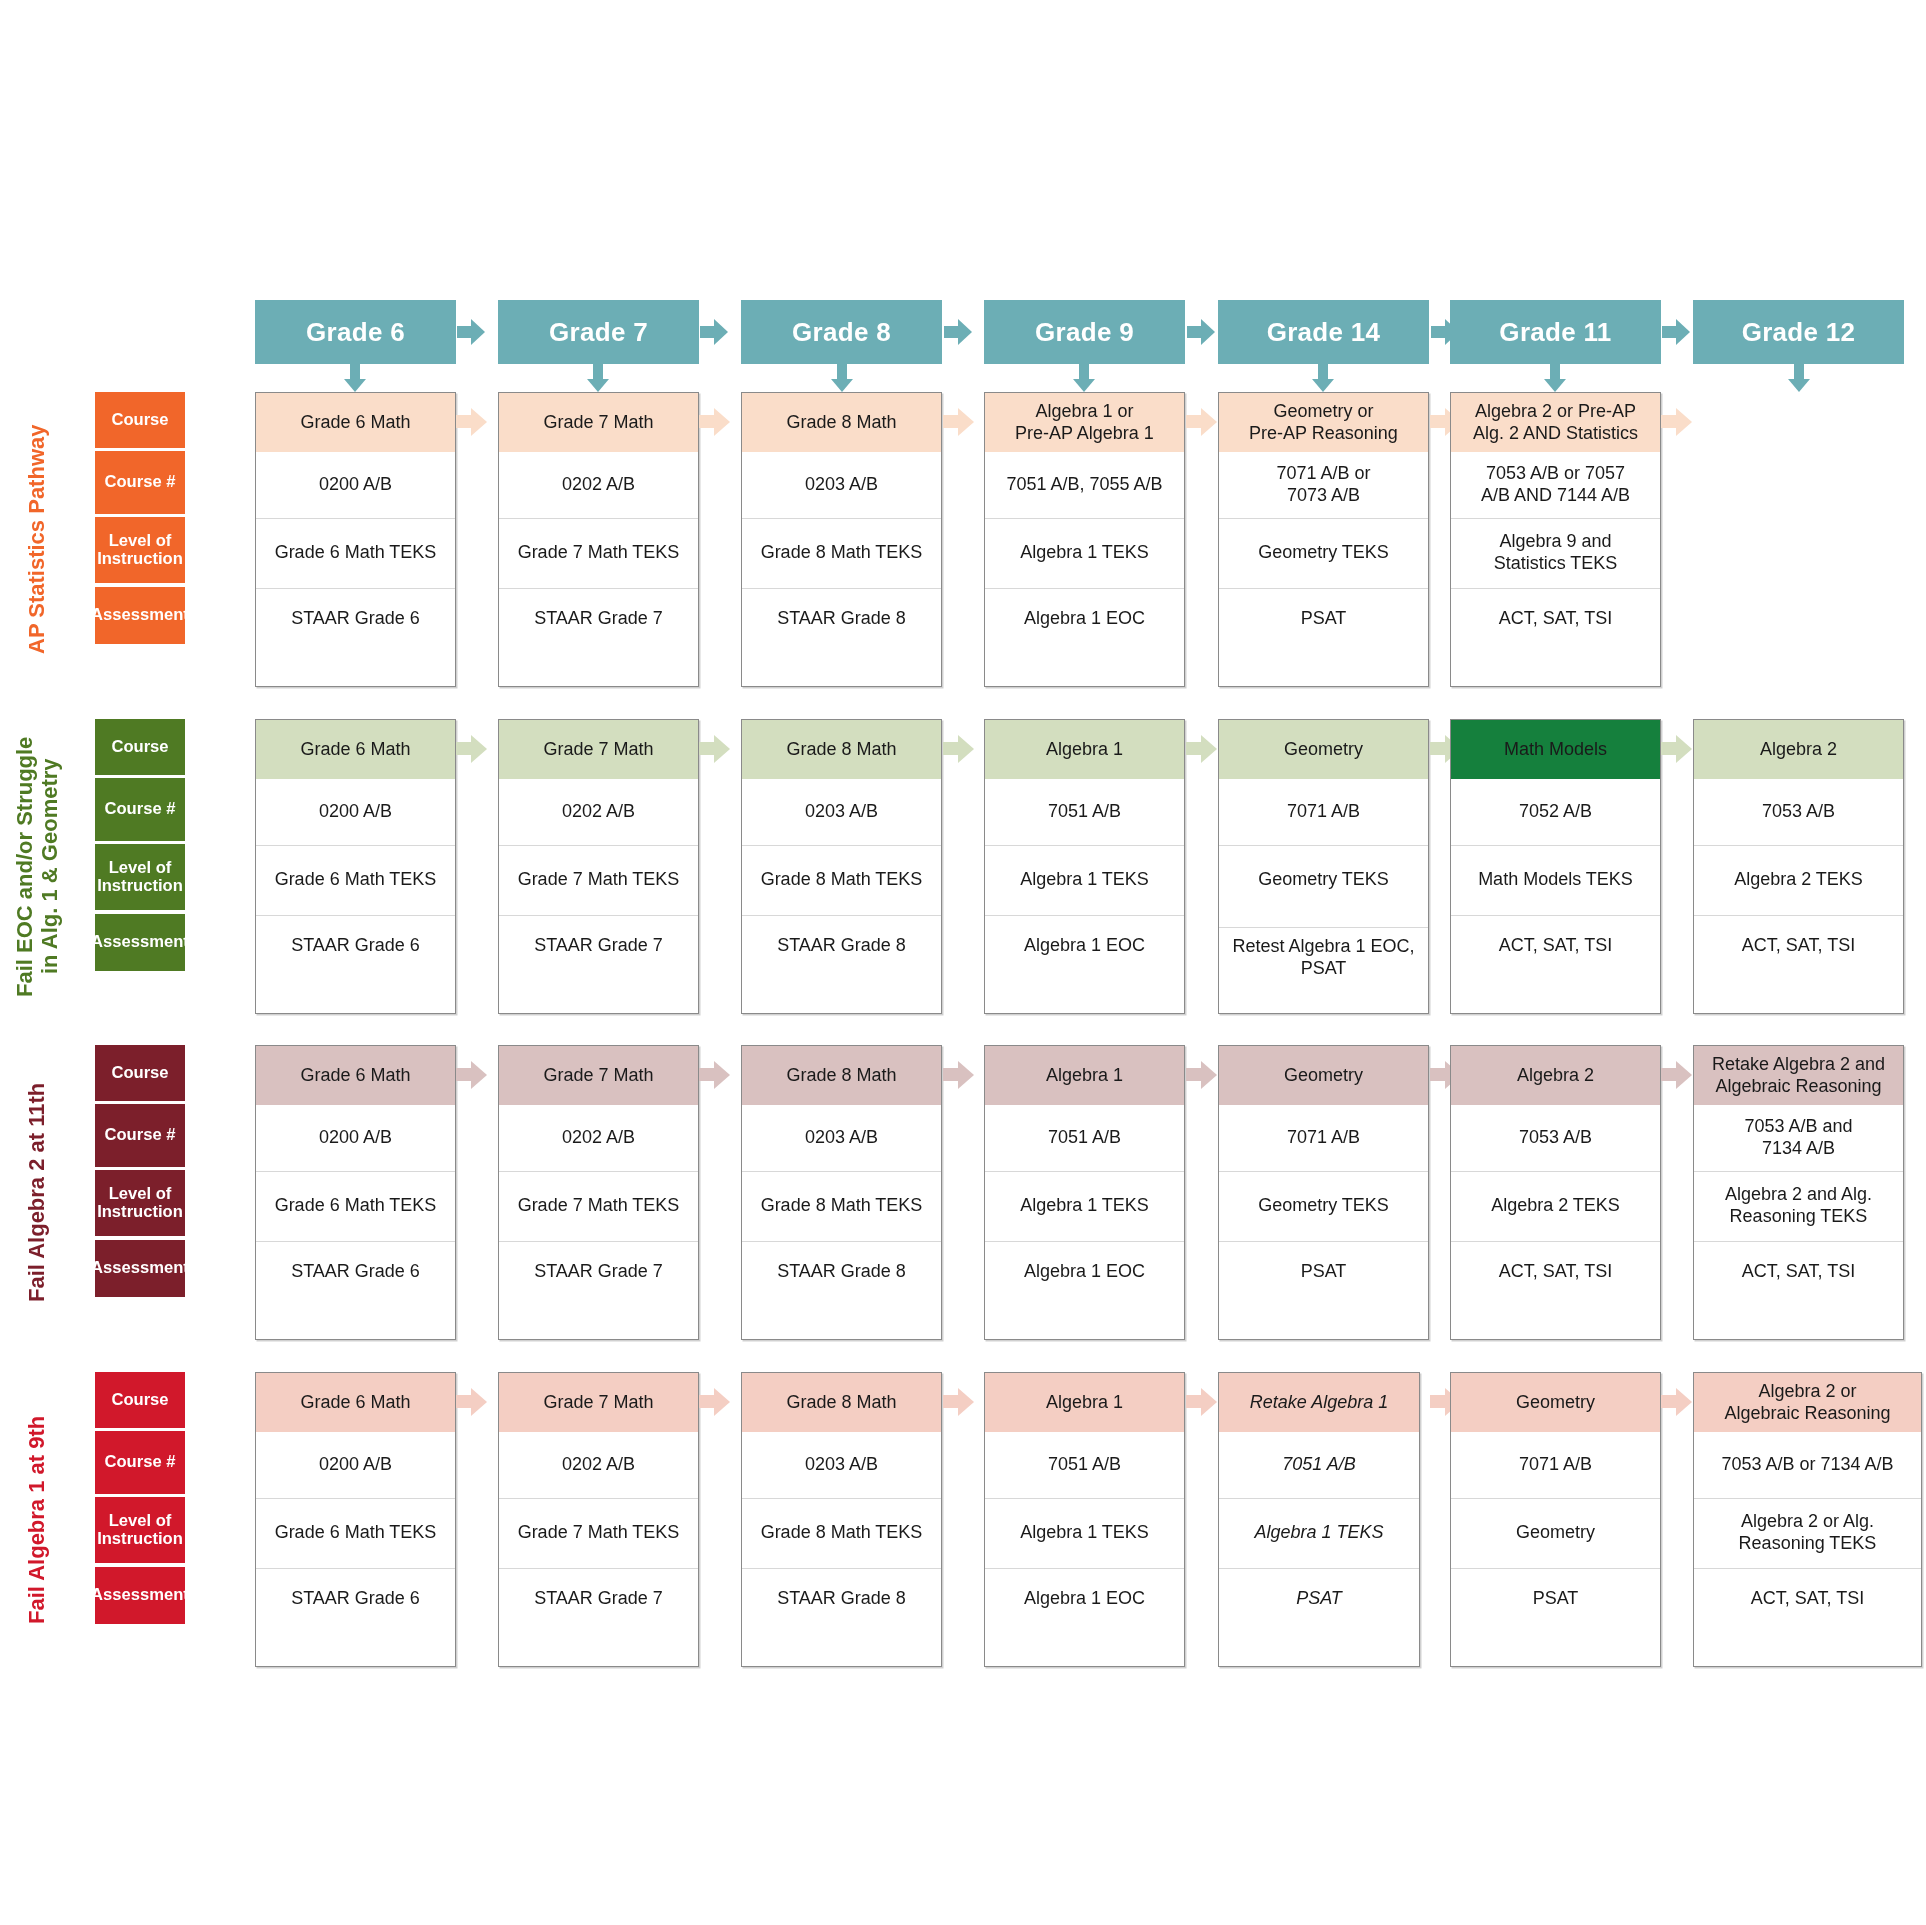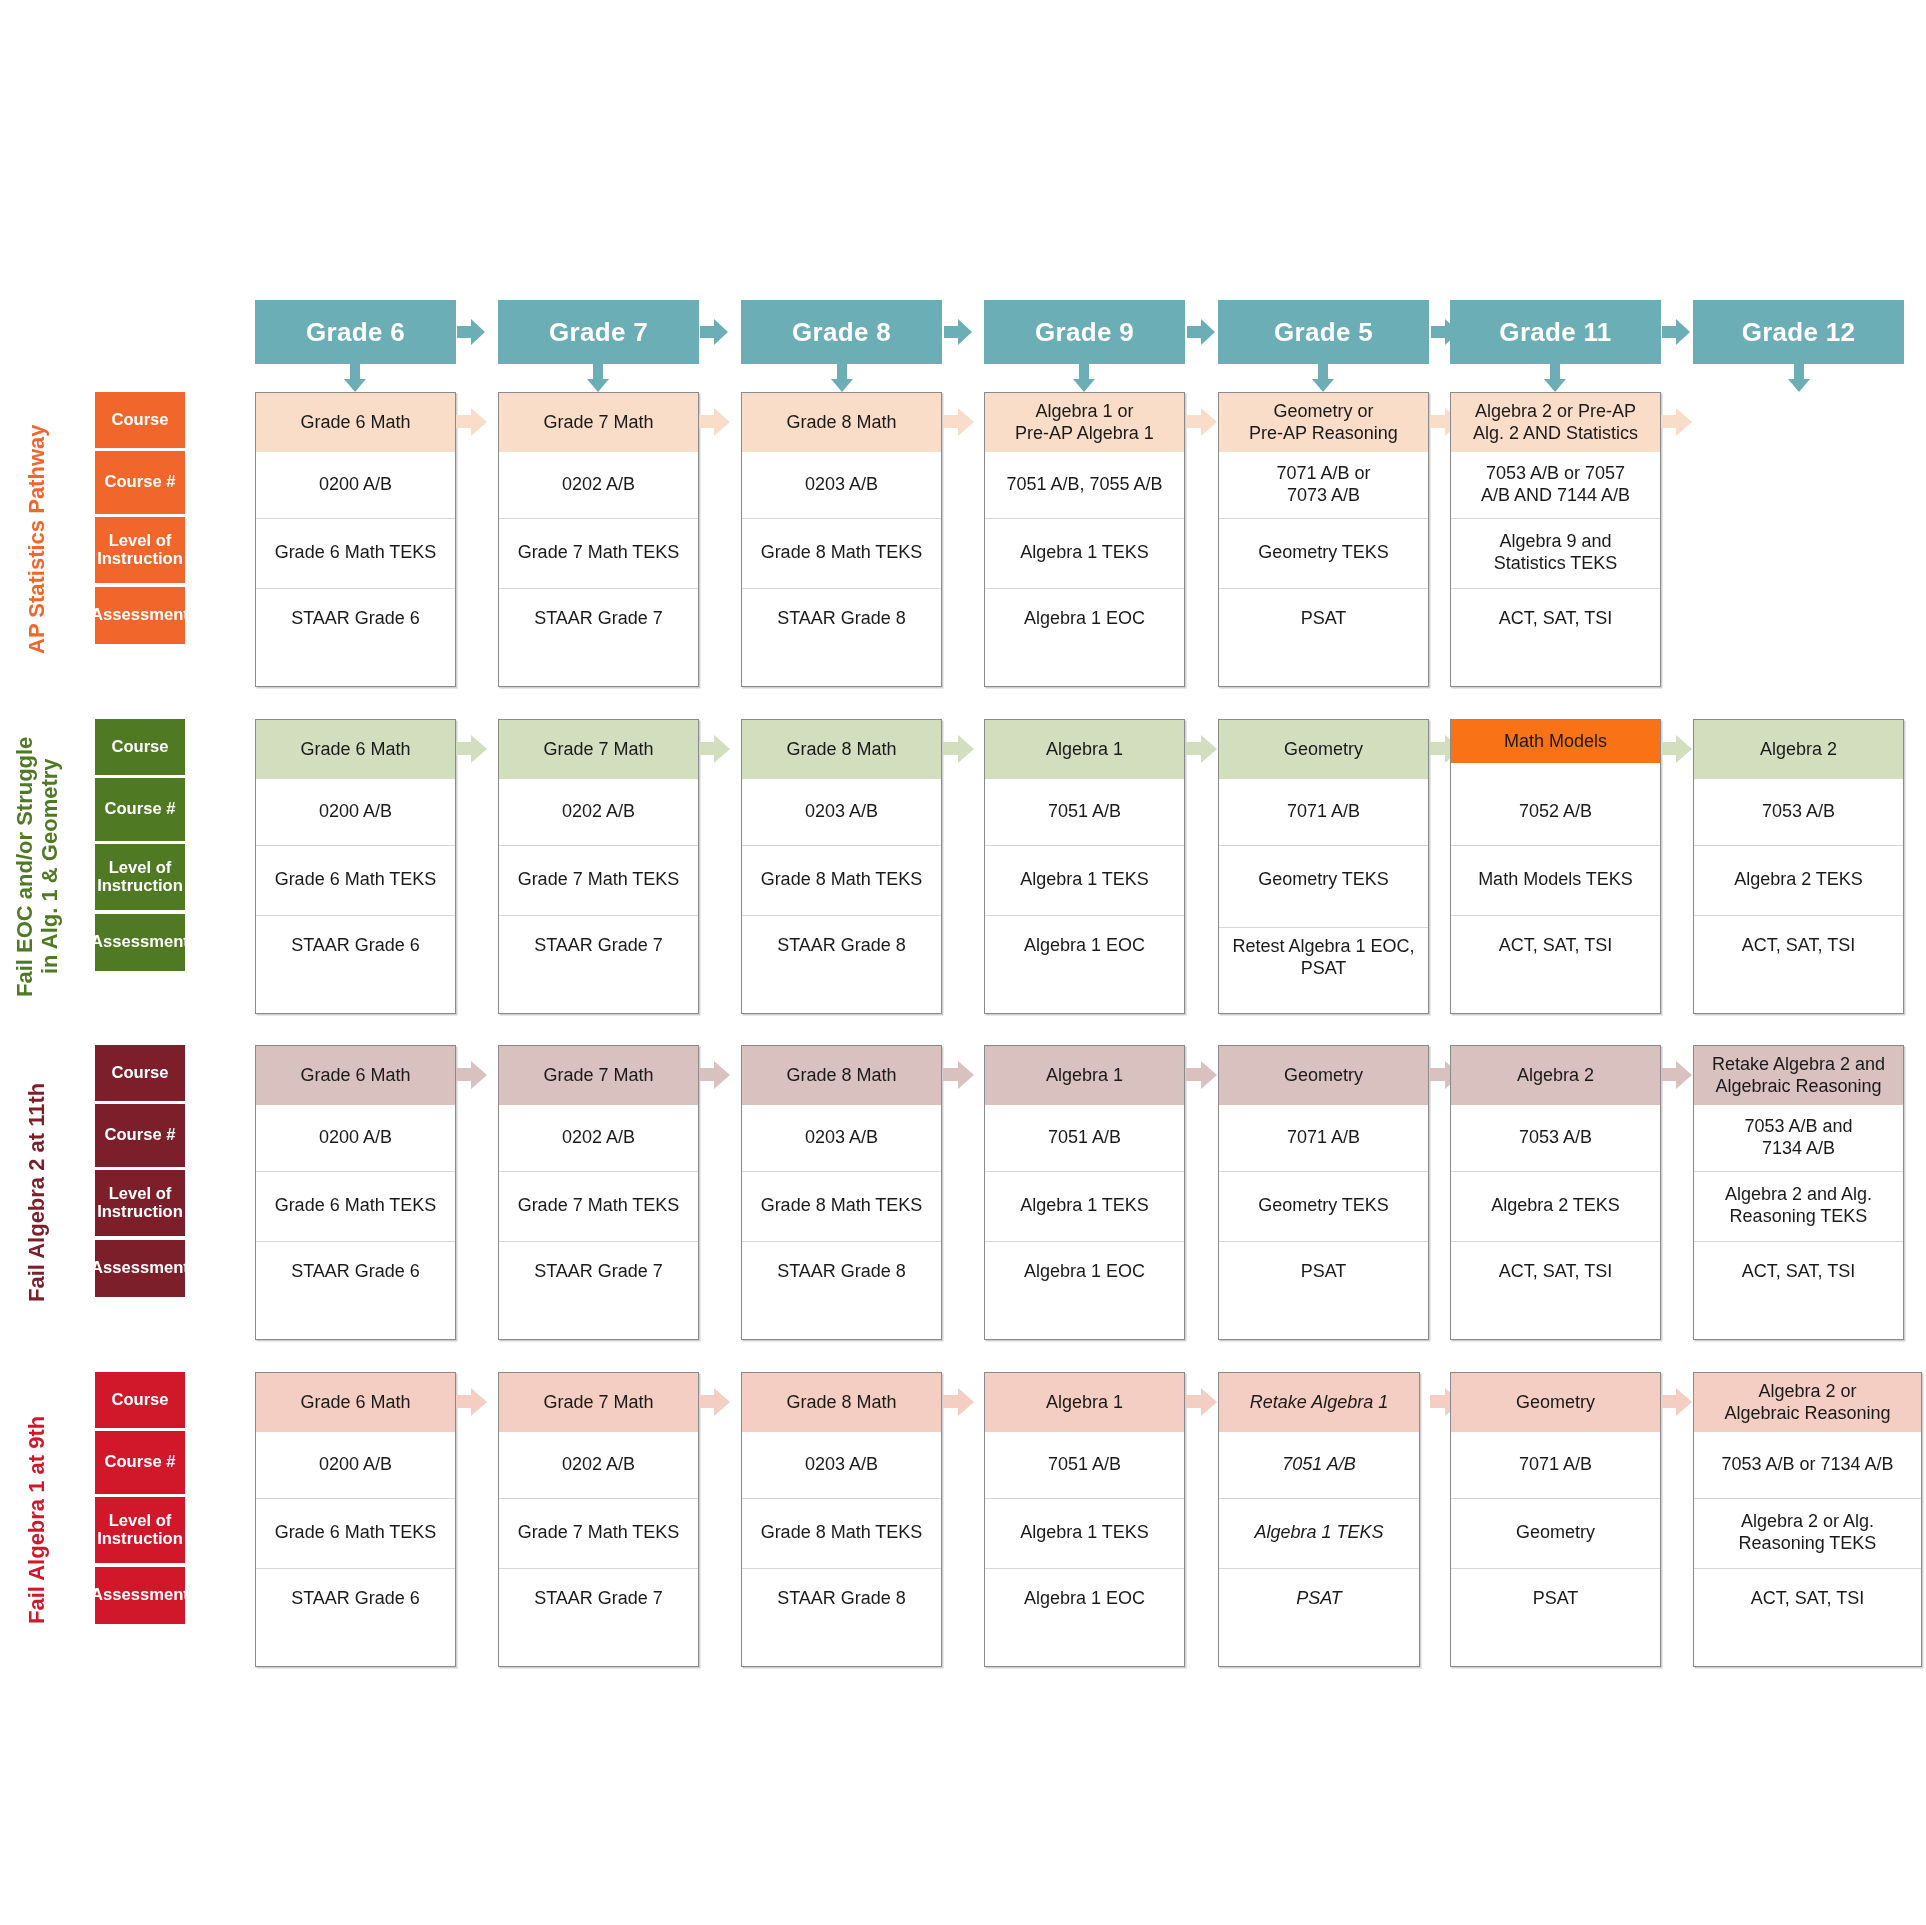--- a/index.html
+++ b/index.html
@@ -120,21 +120,21 @@
       </div>
       <div class="grade-chip" style="left: 984px; width: 201px; background: rgb(108, 174, 181);">Grade 9</div>
       <div class="grade-arrow" style="left: 1187px;">
         <div class="shaft"></div>
         <div class="head"></div>
       </div>
       <div class="down-arrow" style="left: 1073px; top: 64px; height: 28px;">
         <div class="shaft" style="height:17px"></div>
         <div class="head" style="top:15px"></div>
       </div>
-      <div class="grade-chip" style="left: 1218px; width: 211px; background: rgb(108, 174, 181);">Grade 5</div>
+      <div class="grade-chip" style="left: 1218px; width: 211px; background: rgb(108, 174, 181);">Grade 14</div>
       <div class="grade-arrow" style="left: 1431px;">
         <div class="shaft"></div>
         <div class="head"></div>
       </div>
       <div class="down-arrow" style="left: 1312px; top: 64px; height: 28px;">
         <div class="shaft" style="height:17px"></div>
         <div class="head" style="top:15px"></div>
       </div>
       <div class="grade-chip" style="left: 1450px; width: 211px; background: rgb(108, 174, 181);">Grade 11</div>
       <div class="grade-arrow" style="left: 1662px;">
@@ -281,21 +281,21 @@
           <div class="cell" style="top: 59px; height: 66px; white-space: pre-line;">7071 A/B</div>
           <div class="cell sep" style="top: 125px; height: 69px; white-space: pre-line;">Geometry TEKS</div>
           <div class="cell sep" style="top: 195px; height: 60px; white-space: pre-line; margin-top: 12px;">Retest Algebra 1 EOC,
 PSAT</div>
         </div>
         <div class="flow-arrow" style="left: 1430px; top: 15.5px; color: rgb(211, 222, 191);">
           <div class="shaft" style="background:#D3DEBF"></div>
           <div class="head"></div>
         </div>
         <div class="col-card" style="left: 1450px; width: 211px; height: 295px;">
-          <div class="cell course-cell" style="top: 0px; height: 43px; background: #f97316; white-space: pre-line; text-align: center;">Math Models</div>
+          <div class="cell course-cell" style="top: 0px; height: 59px; background: #15803d; white-space: pre-line; text-align: center;">Math Models</div>
           <div class="cell" style="top: 59px; height: 66px; white-space: pre-line;">7052 A/B</div>
           <div class="cell sep" style="top: 125px; height: 69px; white-space: pre-line;">Math Models TEKS</div>
           <div class="cell sep" style="top: 195px; height: 60px; white-space: pre-line;">ACT, SAT, TSI</div>
         </div>
         <div class="flow-arrow" style="left: 1661px; top: 15.5px; color: rgb(211, 222, 191);">
           <div class="shaft" style="background:#D3DEBF"></div>
           <div class="head"></div>
         </div>
         <div class="col-card" style="left: 1693px; width: 211px; height: 295px;">
           <div class="cell course-cell" style="top: 0px; height: 59px; background: rgb(211, 222, 191); white-space: pre-line;">Algebra 2</div>

